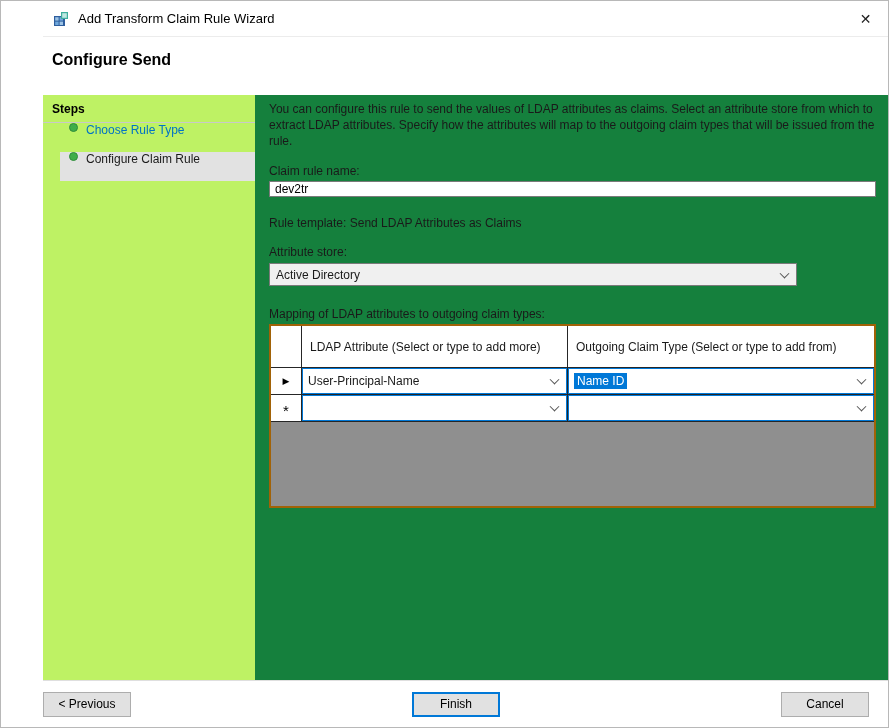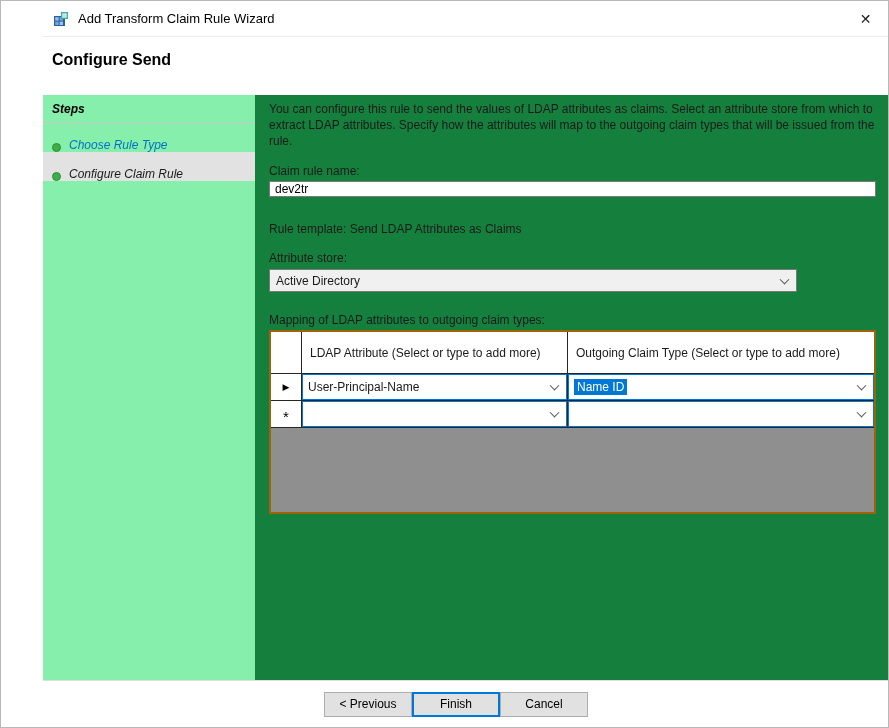--- a/index.html
+++ b/index.html
@@ -37,32 +37,32 @@
     flex: 0 0 58px;
     padding: 14px 16px 0 9px;
     font-size: 16px; font-weight: bold; color: #000;
   }
 
   
   .content { flex: 1 1 auto; display: flex; min-height: 0; }
 
   .sidebar {
     flex: 0 0 212px; width: 212px;
-    background: #86efac;
-    font-style: italic;
+    background: #bef264;
   }
   .steps-header {
     font-weight: bold; font-size: 12px; color: #000;
     padding: 7px 10px 6px 9px;
     border-bottom: 1px solid #c9c9c9;
   }
   .step-item {
-    display: flex; align-items: flex-end;
+    display: flex; align-items: flex-start;
     height: 29px; padding-left: 9px; gap: 8px;
     cursor: pointer;
+    margin-left: 17px;
   }
   .step-item.active { background: #e2e2e2; }
   .dot {
     width: 9px; height: 9px; border-radius: 50%;
     background: #3fae49; border: 1px solid #2f8c3a;
     flex: 0 0 9px;
   }
   .step-item.link .step-label { color: #0072c6; }
   .step-item.active .step-label { color: #1a1a1a; }
 
@@ -73,21 +73,21 @@
   }
   .desc { margin: 0; line-height: 16px; color: #1a1a1a; }
 
   .field-label { margin-top: 15px; }
   .text-input {
     margin-top: 3px; width: 100%; height: 16px;
     border: 1px solid #7a7a7a; background: #fff;
     font-family: inherit; font-size: 12px; color: #000;
     padding: 2px 5px; outline: none;
   }
-  .rule-template { margin-top: 25px; }
+  .rule-template { margin-top: 19px; }
 
   .combo {
     height: 23px; display: flex; align-items: center;
     position: relative; padding: 0 22px 0 6px;
     cursor: pointer;
   }
   .store-combo {
     margin-top: 4px; width: 528px;
     background: #f0f0f0; border: 1px solid #7a7a7a; align-items: center;
   }
@@ -134,22 +134,22 @@
   }
   .cell-combo .chev { border-color: #555; }
   .hl { background: #0078d7; color: #ffffff; padding: 1px 3px; }
   .filler { grid-column: 1 / 4; background: #8f8f8f; }
 
   
   .footer {
     flex: 0 0 47px;
     border-top: 1px solid #dfdfdf;
     background: #ffffff;
-    display: flex; align-items: center; justify-content: center;
-    padding-right: 19px; 
+    display: flex; align-items: center; justify-content: space-between;
+    padding-right: 19px; gap: 13px;
   }
   .btn {
     width: 88px; height: 25px;
     background: #e1e1e1; border: 1px solid #adadad;
     font-family: inherit; font-size: 12px; color: #000;
     cursor: pointer;
   }
   .btn.default { border: 2px solid #0078d7; }
 </style>
 </head>
@@ -204,21 +204,21 @@
         <span class="combo-text">Active Directory</span>
         <span class="chev"></span>
       </div>
 
       <div class="field-label mapping-label">Mapping of LDAP attributes to outgoing claim types:</div>
 
       
       <div class="grid">
         <div class="gh corner"></div>
         <div class="gh">LDAP Attribute (Select or type to add more)</div>
-        <div class="gh">Outgoing Claim Type (Select or type to add more)</div>
+        <div class="gh">Outgoing Claim Type (Select or type to add from)</div>
 
         <div class="gm">
           <span class="row-arrow">▶</span>
         </div>
         <div class="gc">
           <div class="cell-combo">
             <span>User-Principal-Name</span>
             <span class="chev"></span>
           </div>
         </div>

